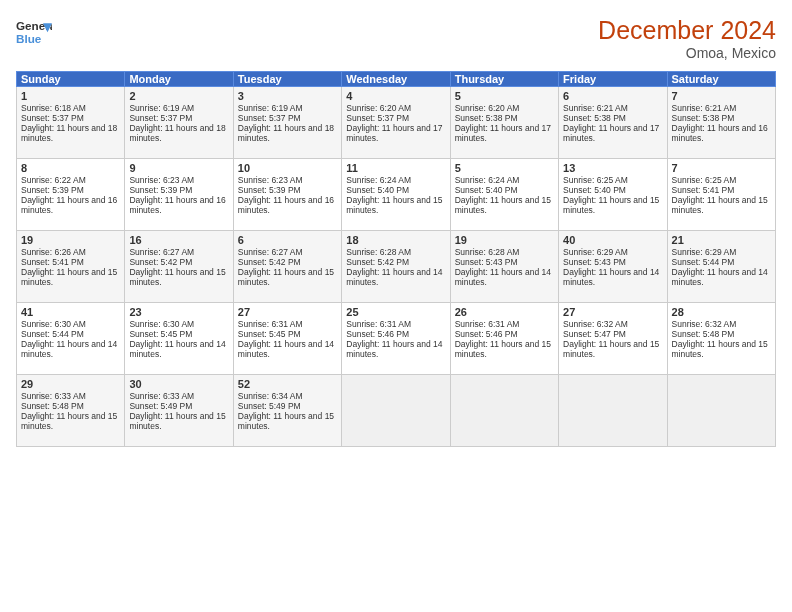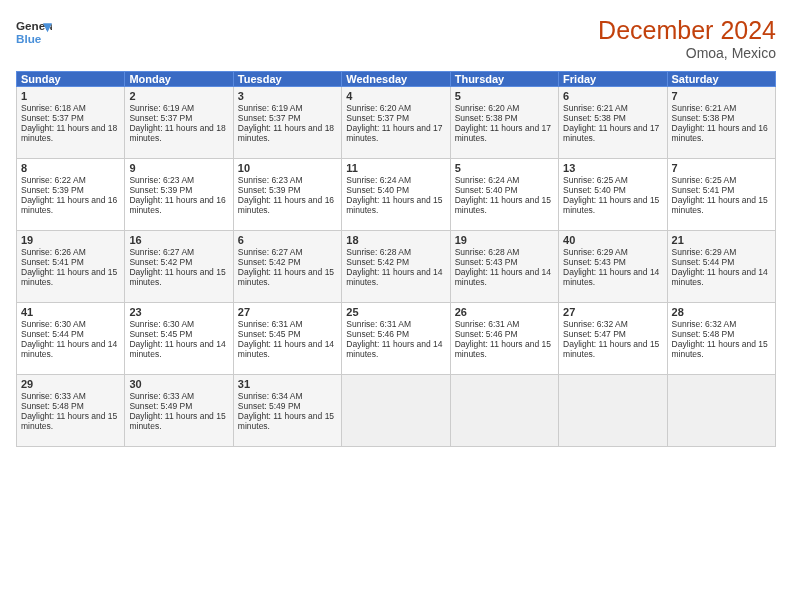--- a/index.html
+++ b/index.html
@@ -141,21 +141,21 @@
           <td><span class="day-num">23</span><span>Sunrise: 6:30 AM</span><br><span>Sunset: 5:45 PM</span><br><span>Daylight: 11 hours and 14 minutes.</span></td>
           <td><span class="day-num">27</span><span>Sunrise: 6:31 AM</span><br><span>Sunset: 5:45 PM</span><br><span>Daylight: 11 hours and 14 minutes.</span></td>
           <td><span class="day-num">25</span><span>Sunrise: 6:31 AM</span><br><span>Sunset: 5:46 PM</span><br><span>Daylight: 11 hours and 14 minutes.</span></td>
           <td><span class="day-num">26</span><span>Sunrise: 6:31 AM</span><br><span>Sunset: 5:46 PM</span><br><span>Daylight: 11 hours and 15 minutes.</span></td>
           <td><span class="day-num">27</span><span>Sunrise: 6:32 AM</span><br><span>Sunset: 5:47 PM</span><br><span>Daylight: 11 hours and 15 minutes.</span></td>
           <td><span class="day-num">28</span><span>Sunrise: 6:32 AM</span><br><span>Sunset: 5:48 PM</span><br><span>Daylight: 11 hours and 15 minutes.</span></td>
         </tr>
         <tr>
           <td><span class="day-num">29</span><span>Sunrise: 6:33 AM</span><br><span>Sunset: 5:48 PM</span><br><span>Daylight: 11 hours and 15 minutes.</span></td>
           <td><span class="day-num">30</span><span>Sunrise: 6:33 AM</span><br><span>Sunset: 5:49 PM</span><br><span>Daylight: 11 hours and 15 minutes.</span></td>
-          <td><span class="day-num">31</span><span>Sunrise: 6:34 AM</span><br><span>Sunset: 5:49 PM</span><br><span>Daylight: 11 hours and 15 minutes.</span></td>
+          <td><span class="day-num">52</span><span>Sunrise: 6:34 AM</span><br><span>Sunset: 5:49 PM</span><br><span>Daylight: 11 hours and 15 minutes.</span></td>
           <td class="cell-empty"></td>
           <td class="cell-empty"></td>
           <td class="cell-empty"></td>
           <td class="cell-empty"></td>
         </tr>
       </tbody>
   </table>
 </div>
 
 </body></html>

